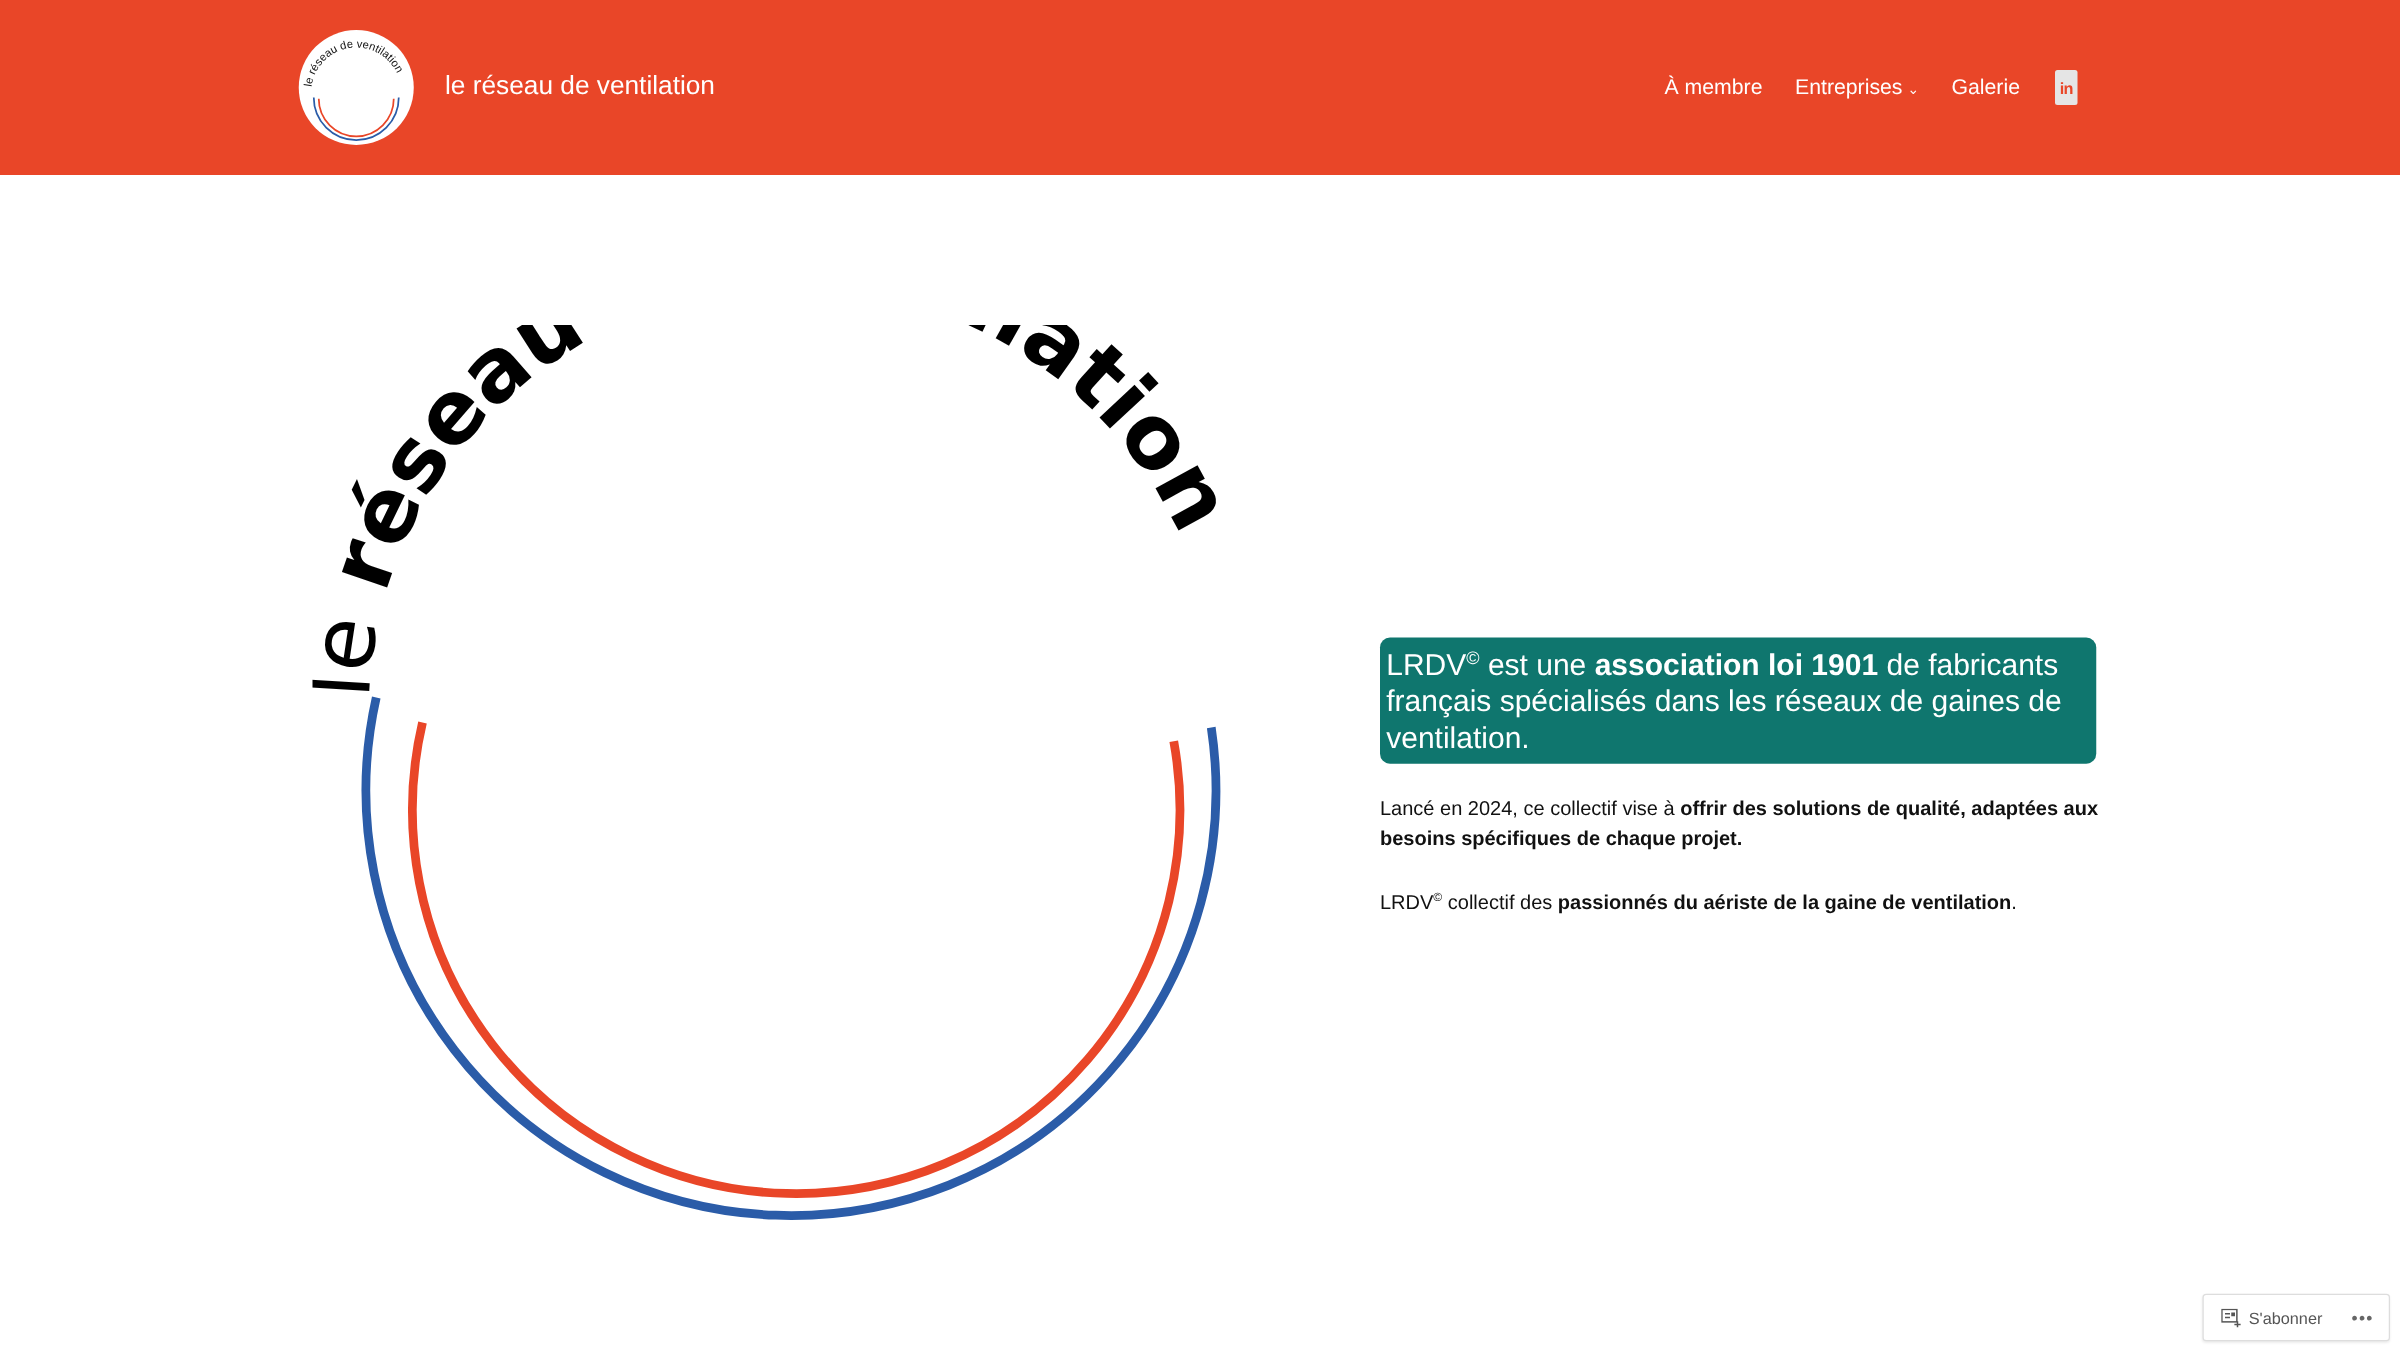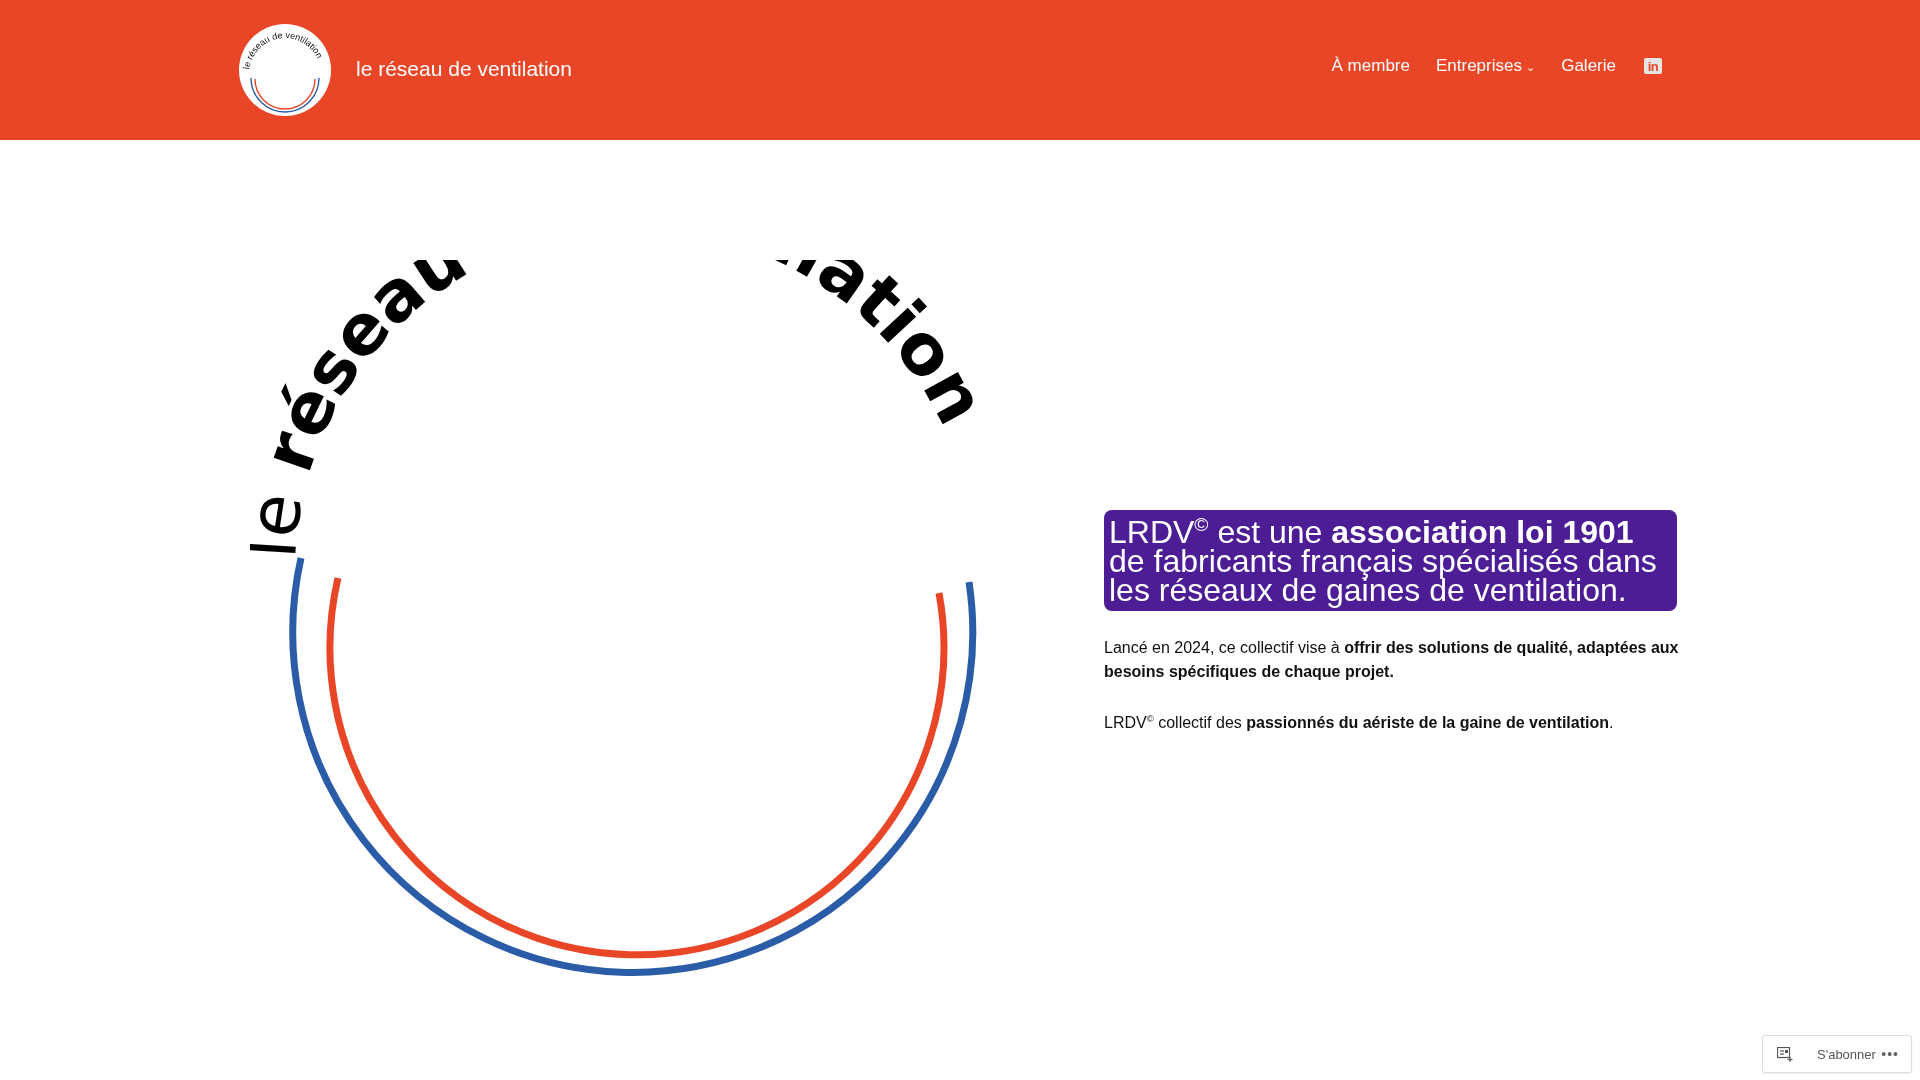--- a/index.html
+++ b/index.html
@@ -4,31 +4,31 @@
 <style>
   html, body { margin:0; padding:0; }
   body { width:1920px; height:1080px; background:#ffffff; position:relative; overflow:hidden; font-family:"Liberation Sans", sans-serif; color:#111; }
   .header { position:absolute; left:0; top:0; width:1920px; height:140px; background:#E94628; }
   .logo { position:absolute; left:239px; top:24px; width:92px; height:92px; border-radius:50%; background:#fff; }
   .logo svg { position:absolute; left:0; top:0; }
   .site-title { position:absolute; left:356px; top:57px; font-size:21px; color:#fff; white-space:nowrap; }
   .nav { position:absolute; right:258px; top:56px; display:flex; align-items:center; gap:26px; font-size:17px; color:#fff; }
   .nav-item { color:#fff; cursor:pointer; display:flex; align-items:center; white-space:nowrap; }
   .chev { font-size:11px; margin-left:4px; margin-top:3px; }
-  .linkedin { width:18px; height:16px; background:#e5e5e5; color:#E94628; font-weight:bold; font-size:13px; display:flex; align-items:center; justify-content:center; border-radius:2px; margin-left:2px; letter-spacing:-0.5px; }
+  .linkedin { width:18px; height:28px; background:#e5e5e5; color:#E94628; font-weight:bold; font-size:13px; display:flex; align-items:center; justify-content:center; border-radius:2px; margin-left:2px; letter-spacing:-0.5px; }
   .hero { position:absolute; left:250px; top:260px; }
-  .intro-box { position:absolute; left:1104px; top:510px; width:568px; padding:8px 0 6px 5px; background:#4c1d95; color:#fff; border-radius:8px; font-size:32px; line-height:29px; }
+  .intro-box { position:absolute; left:1104px; top:510px; width:568px; padding:8px 0 6px 5px; background:#0f766e; color:#fff; border-radius:8px; font-size:24px; line-height:29px; }
   .intro-box sup, .para sup { font-size:0.6em; vertical-align:super; line-height:0; }
   .para { position:absolute; left:1104px; width:580px; font-size:16px; line-height:24px; color:#111; }
   .para b { font-weight:bold; }
   .p1 { top:636px; }
   .p2 { top:711px; }
   .subscribe { position:absolute; left:1762px; top:1035px; width:148px; height:36px; background:#fff; border:1px solid #ddd; border-radius:3px; box-shadow:0 1px 2px rgba(0,0,0,0.08); display:flex; align-items:center; font-size:13px; color:#555; }
   .sub-icon { margin-left:14px; width:16px; height:14px; position:relative; }
-  .sub-label { margin-left:24px; }
+  .sub-label { margin-left:6px; }
   .sub-more { margin-left:auto; margin-right:12px; letter-spacing:1px; font-size:14px; color:#666; }
 </style>
 </head>
 <body>
 
 <div class="header">
   <div class="logo">
     <svg width="92" height="92" viewBox="0 0 92 92">
       <defs>
         <path id="logoArc" d="M 10 50 A 36 36 0 0 1 82 50"></path>

